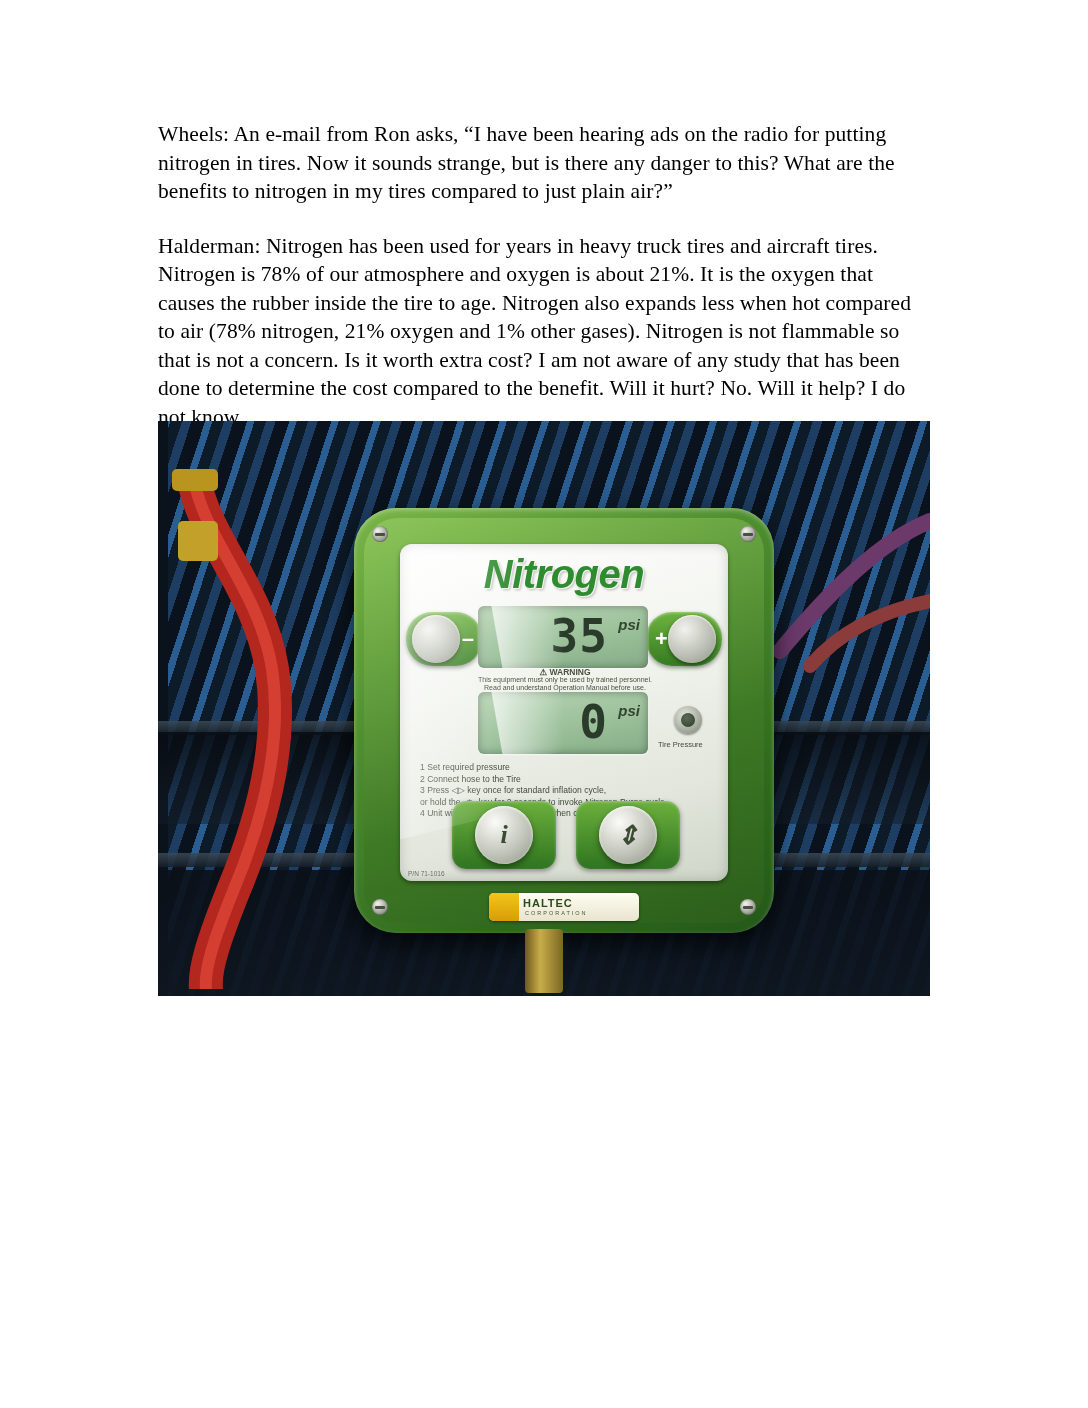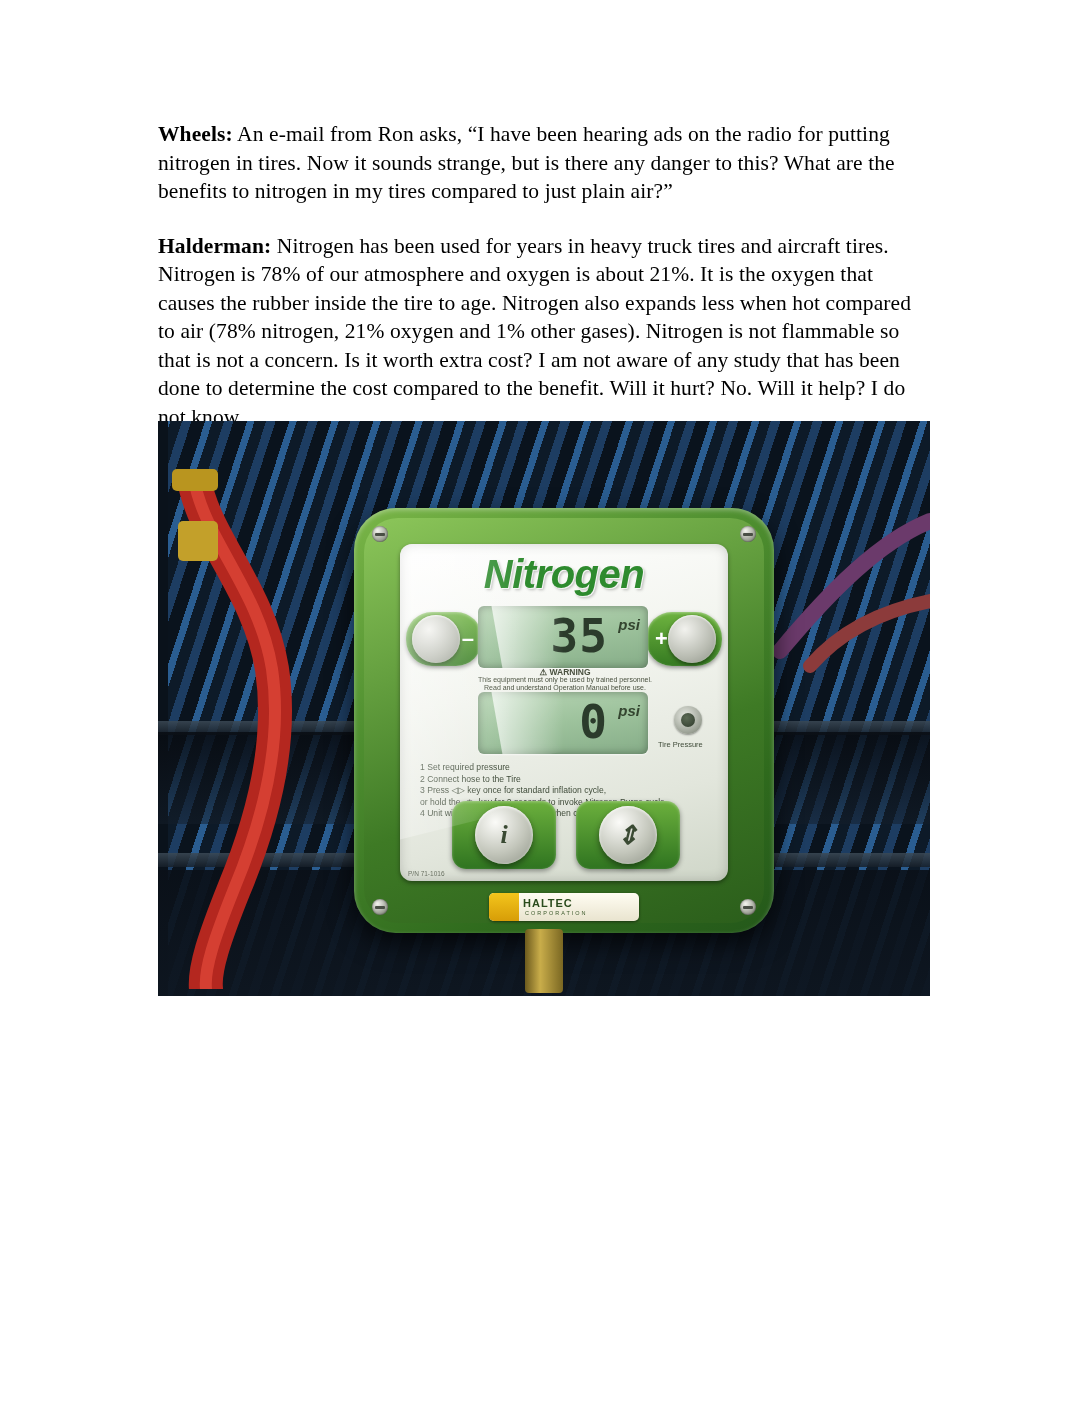--- a/index.html
+++ b/index.html
@@ -26,21 +26,21 @@
   }
   .para {
     font-size: 21.5px;
     line-height: 28.5px;
     color: #000000;
     text-align: left;
     margin: 0 0 26px 0;
     letter-spacing: 0.1px;
   }
   .para b {
-    font-weight: bold;
+    font-weight: normal;
   }
   
   .photo {
     position: absolute;
     left: 158px;
     top: 421px;
     width: 772px;
     height: 575px;
     overflow: hidden;
     background: #13202c;

